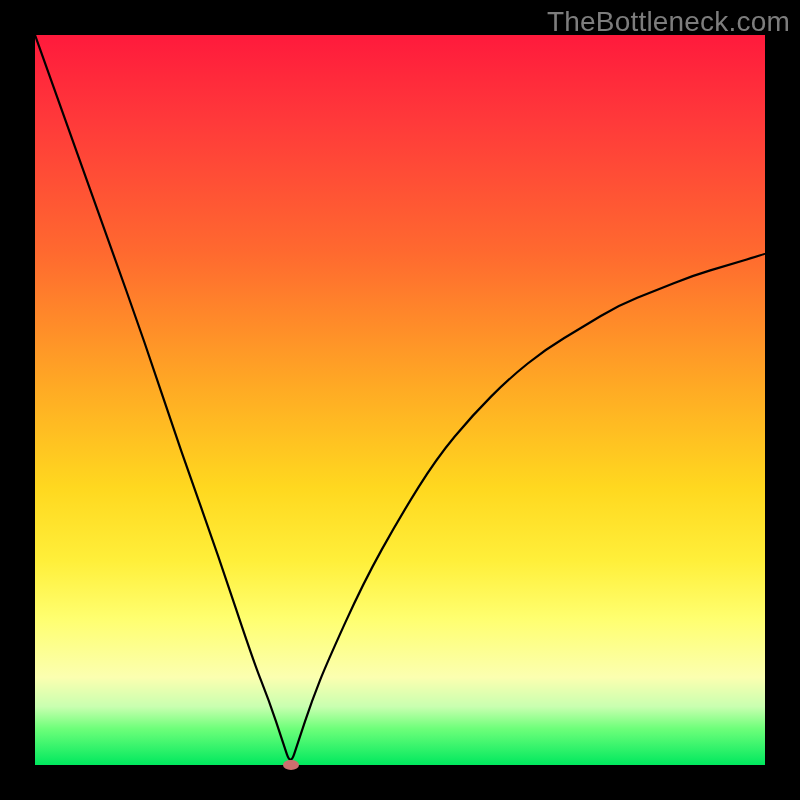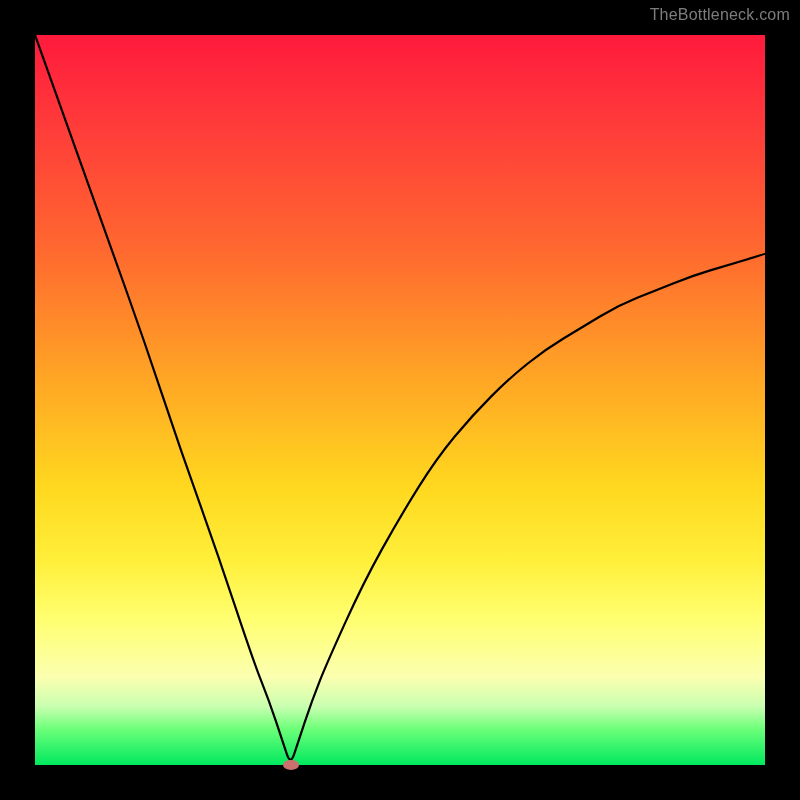--- a/index.html
+++ b/index.html
@@ -52,21 +52,21 @@
     height: 10px;
     background: #cc6f6f;
     border-radius: 50%;
     transform: translate(-50%, -50%);
   }
   .attribution {
     position: absolute;
     top: 6px;
     right: 10px;
     color: #7d7d7d;
-    font-size: 16px;
+    font-size: 28px;
     font-weight: 400;
     letter-spacing: 0.2px;
   }
 </style>
 </head>
 <body>
 
 <div class="stage">
 
   <div class="plot-area">

